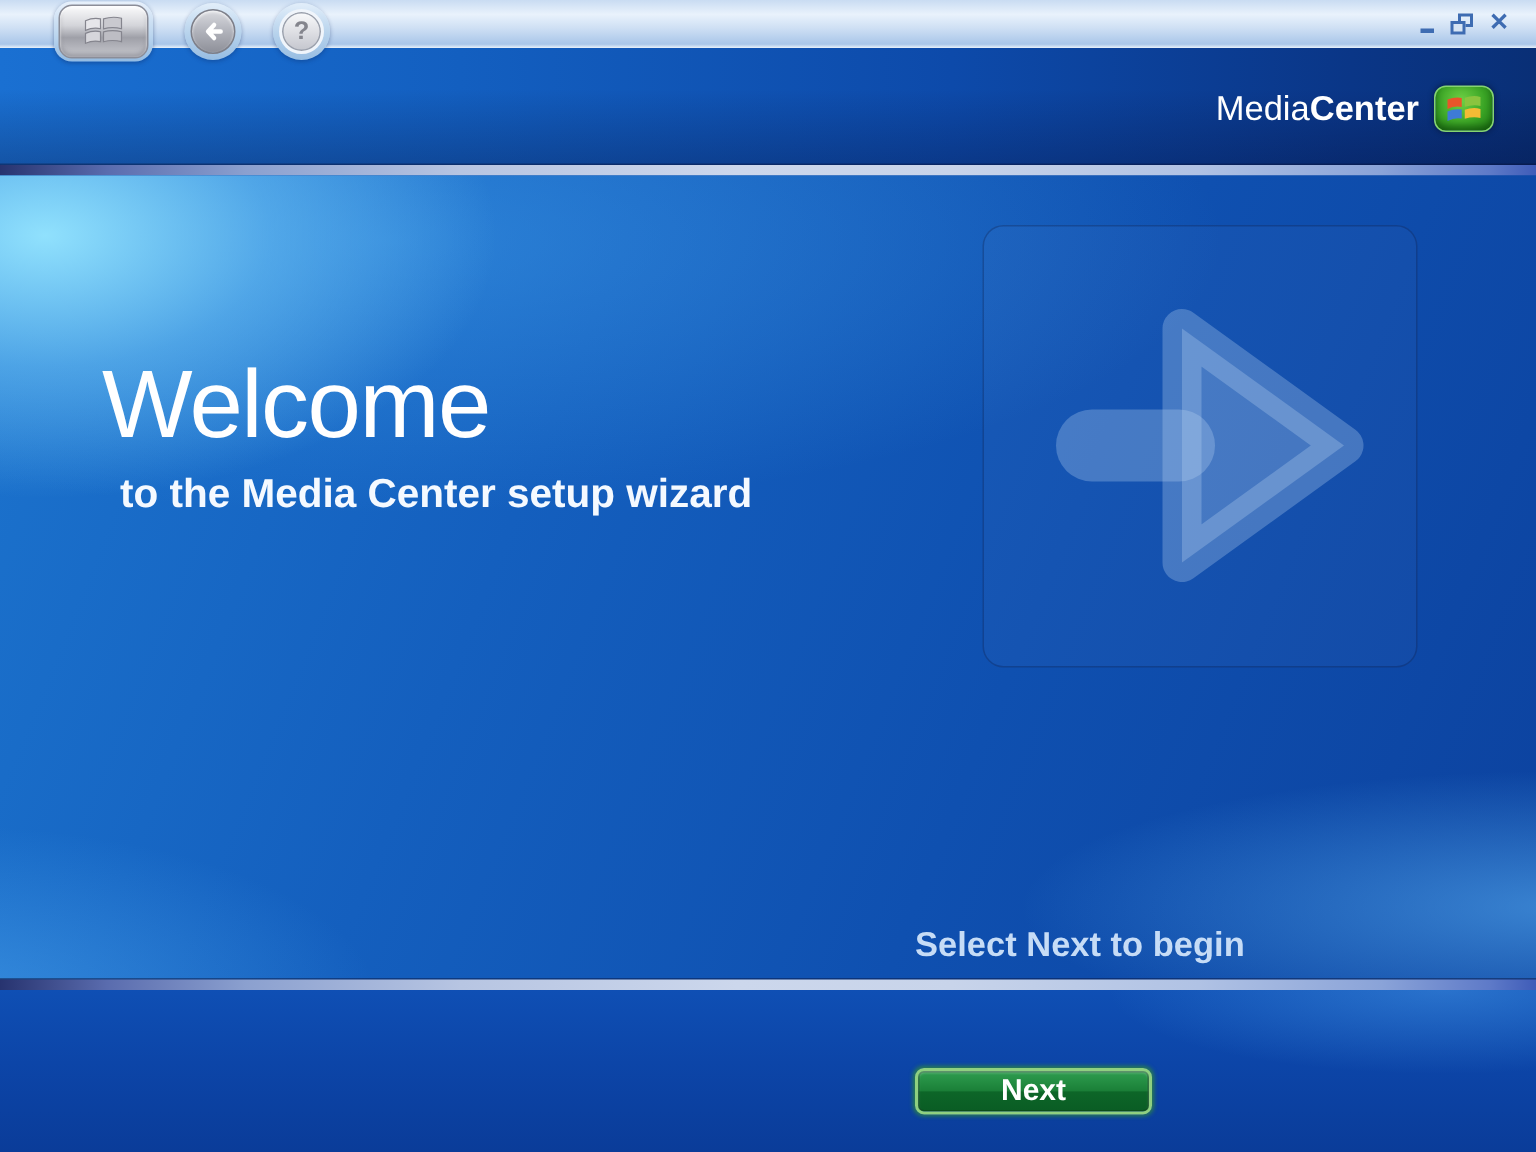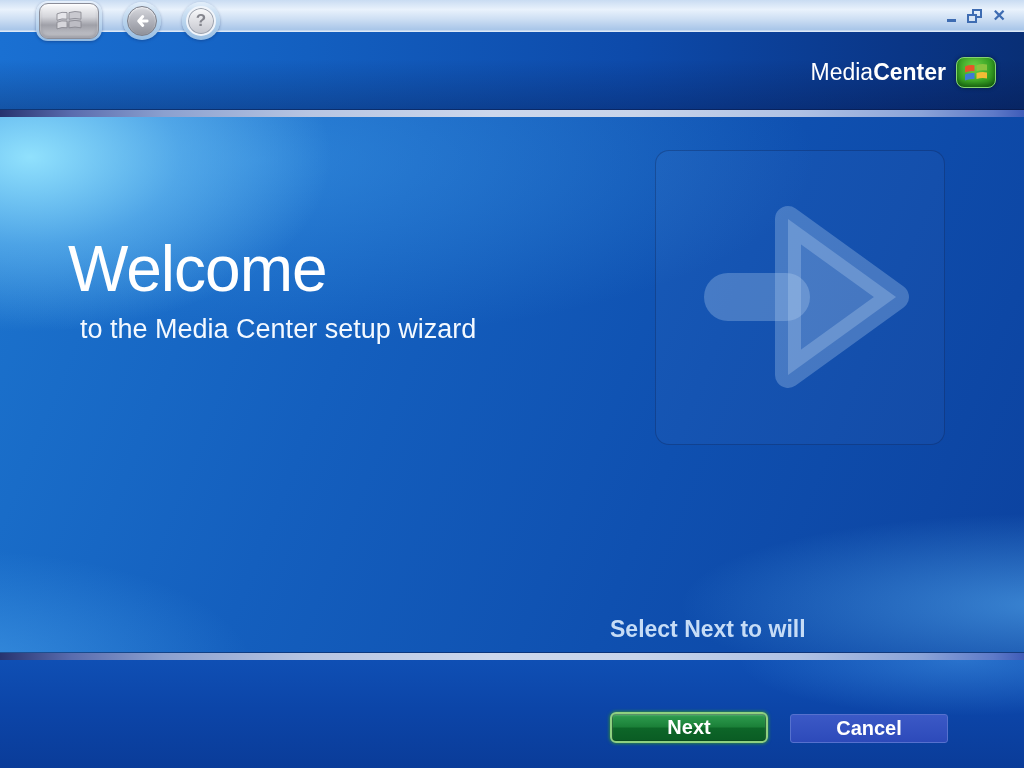--- a/index.html
+++ b/index.html
@@ -100,21 +100,21 @@
     position: absolute; left: 655px; top: 33px; width: 290px; height: 295px;
     border-radius: 14px; border: 1px solid rgba(8,18,58,0.28);
     background: rgba(220,235,255,0.03);
   }
   .welcome-title {
     position: absolute; left: 68px; top: 116px;
     font-size: 64px; font-weight: normal; color: #ffffff; letter-spacing: -1px; line-height: 72px;
   }
   .welcome-sub {
     position: absolute; left: 80px; top: 197px;
-    font-size: 27px; font-weight: normal; color: #f4f9ff;
+    font-size: 27px; font-weight: bold; color: #f4f9ff;
   }
   .welcome-body {
     position: absolute; left: 80px; top: 263px;
     font-size: 26px; font-weight: bold; color: #a6c9ef; line-height: 32px;
   }
   .hint {
     position: absolute; left: 610px; top: 499px;
     font-size: 23px; font-weight: bold; color: #c6dcf6;
   }
 
@@ -209,27 +209,24 @@
       <svg width="290" height="295" viewBox="0 0 290 295">
         <rect x="48" y="122" width="106" height="48" rx="24" fill="rgba(185,212,242,0.30)"></rect>
         <path d="M132 68 L240 146 L132 224 Z" fill="rgba(185,212,242,0.30)" stroke="rgba(185,212,242,0.30)" stroke-width="26" stroke-linejoin="round"></path>
       </svg>
     </div>
 
     <div class="welcome-title">Welcome</div>
     <div class="welcome-sub">to the Media Center setup wizard</div>
     <div class="welcome-body">
     </div>
-    <div class="hint">Select Next to will</div>
+    <div class="hint">Select Next to begin</div>
   </div>
 
   <div class="divider divider-bottom"></div>
 
   <div class="footer">
     <div class="next-btn">
       <span>Next</span>
     </div>
-    <div class="cancel-btn">
-      <span>Cancel</span>
-    </div>
   </div>
 
 </div>
 
 </body></html>

